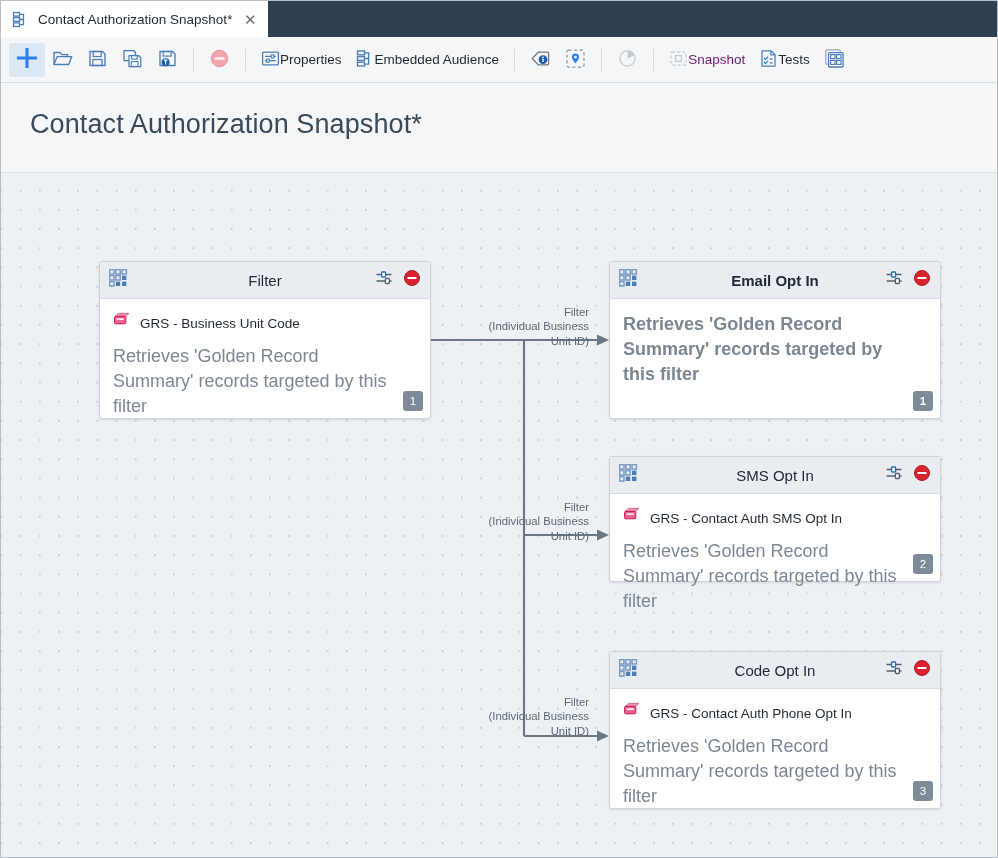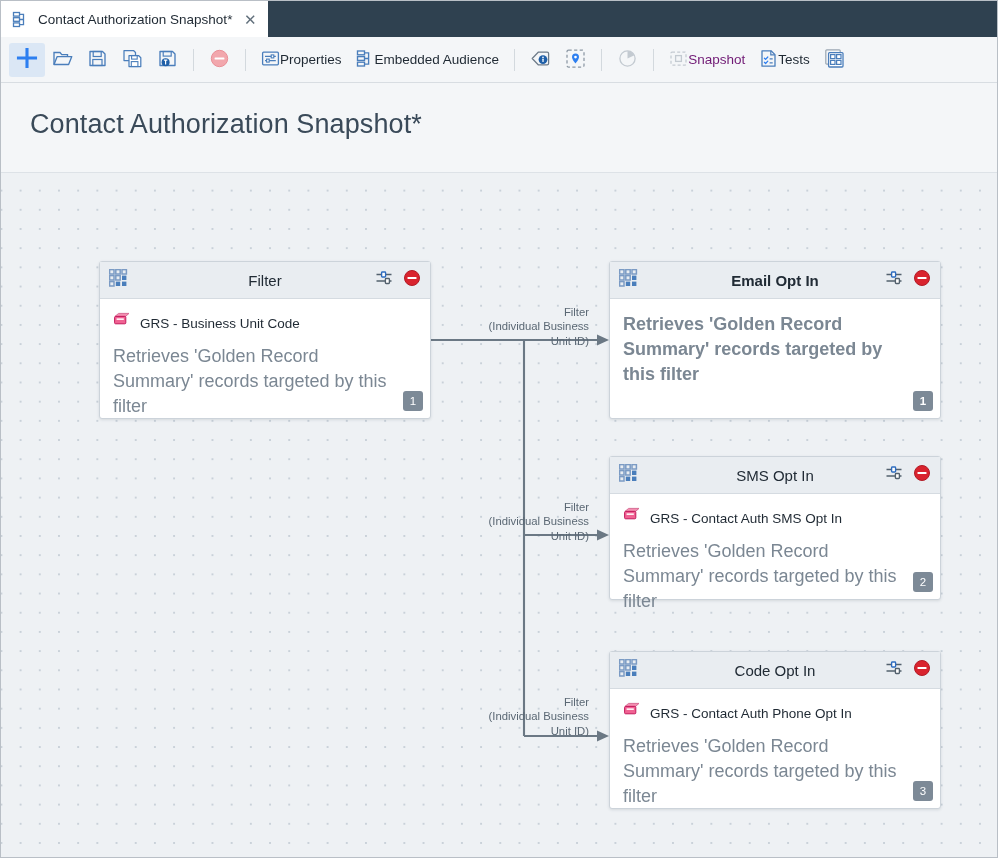--- a/index.html
+++ b/index.html
@@ -468,21 +468,21 @@
             </svg>
           </span>
         </span>
       </div>
       <div class="node-body">
         <div class="node-desc">Retrieves 'Golden Record Summary' records targeted by this filter</div>
       </div>
       <div class="badge">1</div>
     </div>
 
-    <div class="node" style="left:608px; top:283px; width:332px; height:144px;">
+    <div class="node" style="left:608px; top:283px; width:332px; height:126px;">
       <div class="node-head">
         <span class="ico">
           <svg width="20" height="18" viewBox="0 0 20 18">
             <rect x="0.6" y="0.6" width="4.4" height="4.4" fill="none" stroke="#7b9bc4" stroke-width="1.5"></rect>
             <rect x="6.8" y="0.6" width="4.4" height="4.4" fill="none" stroke="#7b9bc4" stroke-width="1.5"></rect>
             <rect x="13" y="0.6" width="4.4" height="4.4" fill="none" stroke="#7b9bc4" stroke-width="1.5"></rect>
             <rect x="0.6" y="6.6" width="4.4" height="4.4" fill="none" stroke="#7b9bc4" stroke-width="1.5"></rect>
             <rect x="6.8" y="6.6" width="4.4" height="4.4" fill="none" stroke="#7b9bc4" stroke-width="1.5"></rect>
             <rect x="13" y="6.6" width="4.4" height="4.4" fill="#4a7ebb"></rect>
             <rect x="0.6" y="12.6" width="4.4" height="4.4" fill="none" stroke="#7b9bc4" stroke-width="1.5"></rect>

